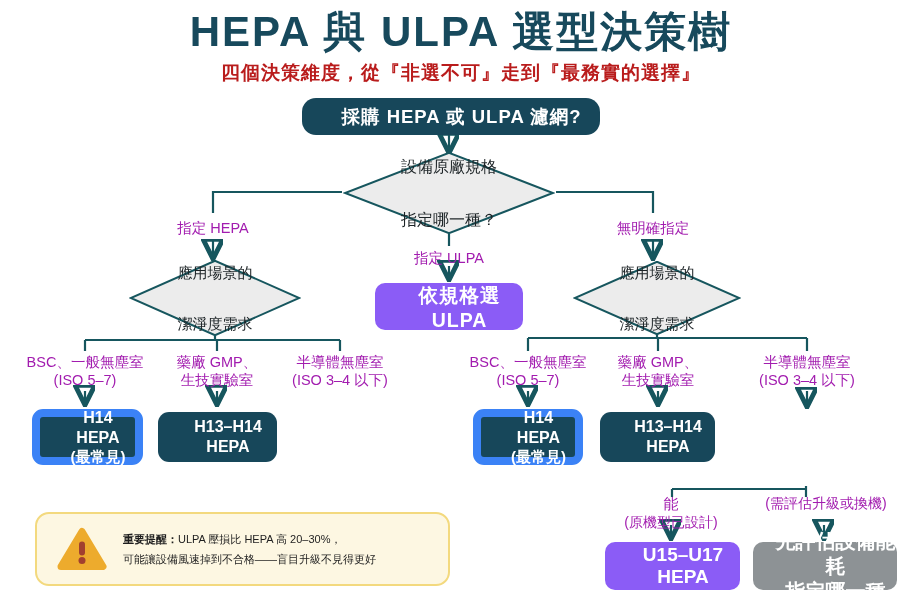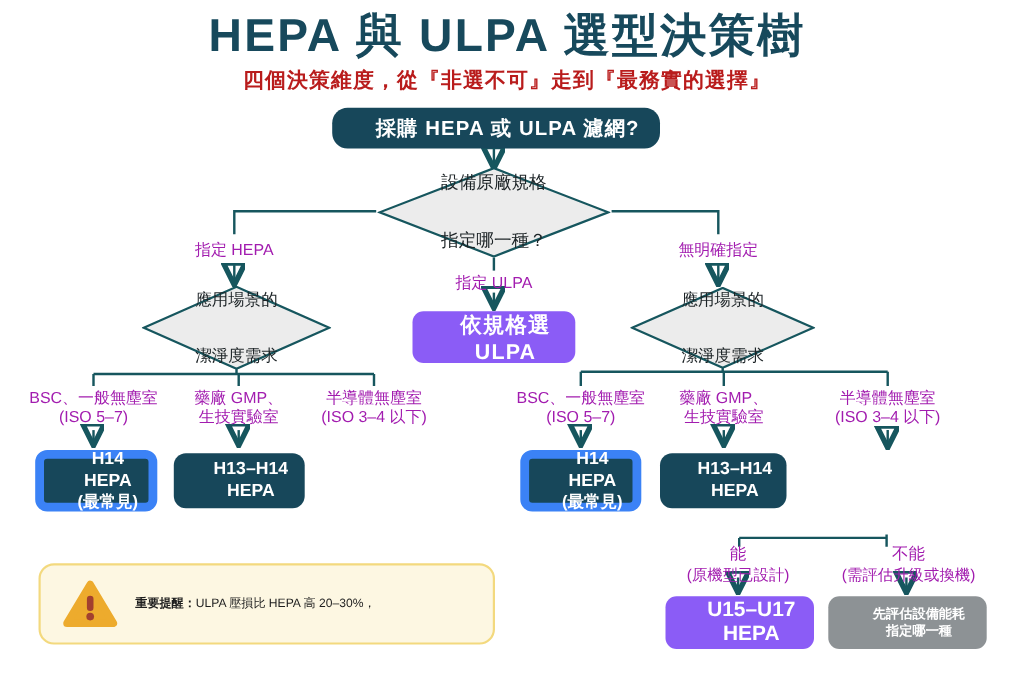--- a/index.html
+++ b/index.html
@@ -164,36 +164,36 @@
   <div class="abs node result" style="left:600px;top:412px;width:115px;height:50px;font-size:16px;">
     <span>H13–H14 HEPA</span>
   </div>
 
 
   <div class="abs blabel" style="left:671px;top:495px;font-size:14px;">
     <div style="font-size:15px;">能</div>
     <div>(原機型已設計)</div>
   </div>
   <div class="abs blabel" style="left:826px;top:495px;font-size:14px;">
-    <div style="font-size:15px;">不能</div>
     <div>(需評估升級或換機)</div>
   </div>
 
   <div class="abs node sage" style="left:605px;top:542px;width:135px;height:48px;font-size:19px;">
     <span>U15–U17 HEPA</span>
   </div>
-  <div class="abs node grayb" style="left:753px;top:542px;width:144px;height:48px;font-size:12px;flex-direction:column;">
+  <div class="abs node grayb" style="left:753px;top:542px;width:144px;height:48px;font-size:20px;flex-direction:column;">
     <span>先評估設備能耗</span>
     <span>指定哪一種</span>
   </div>
 
   <div class="abs warn" style="left:35px;top:512px;width:415px;height:74px;">
     <svg class="warn-icon" viewBox="0 0 100 90">
       <polygon points="50,10 92,80 8,80" fill="#edab2d" stroke="#edab2d" stroke-width="14" stroke-linejoin="round"></polygon>
       <rect x="44" y="30" width="12" height="28" rx="6" fill="#a2402f"></rect>
       <circle cx="50" cy="68" r="7" fill="#a2402f"></circle>
     </svg>
     <div class="warn-text">
       <div><b>重要提醒：</b><span>ULPA 壓損比 HEPA 高 20–30%，</span></div>
+      <div>可能讓設備風速掉到不合格——盲目升級不見得更好</div>
     </div>
   </div>
 
 </div>
 
 </body></html>

